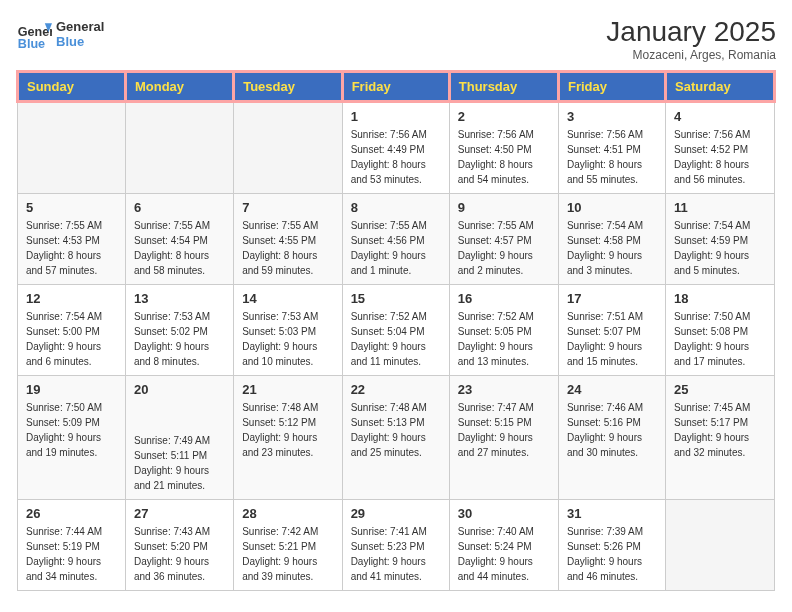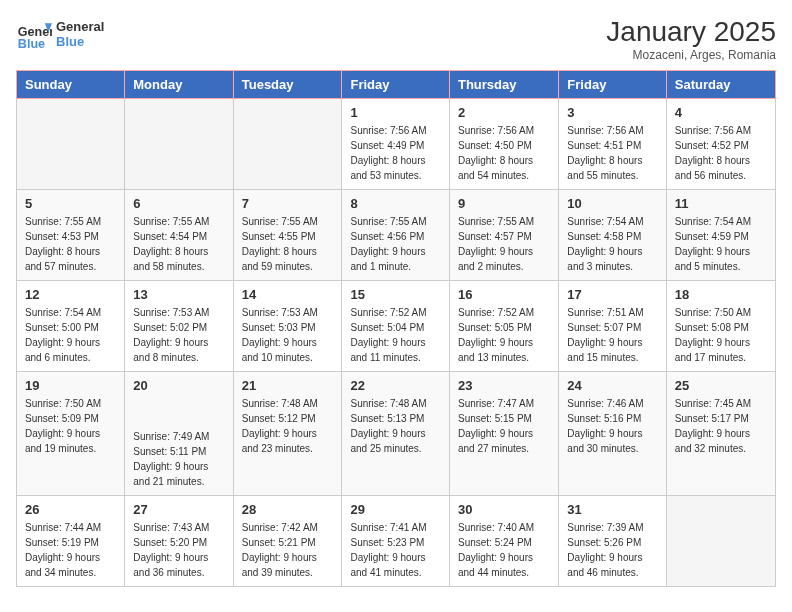--- a/index.html
+++ b/index.html
@@ -37,25 +37,25 @@
       font-size: 12px;
       color: #555;
     }
     .calendar {
       width: 100%;
       border-collapse: collapse;
       border: 1px solid #ccc;
     }
     .calendar th {
       background: #3a6dbf;
-      color: #ffffff;
+      color: #fde047;
       text-align: left;
       padding: 6px 8px;
       font-size: 13px;
-      border: 1px solid #fca5a5;
+      border: 3px solid #fca5a5;
     }
     .calendar td {
       border: 1px solid #ccc;
       vertical-align: top;
       padding: 6px 8px;
       width: 113px;
       min-height: 80px;
       font-size: 11px;
       color: #333;
       background: #fff;

